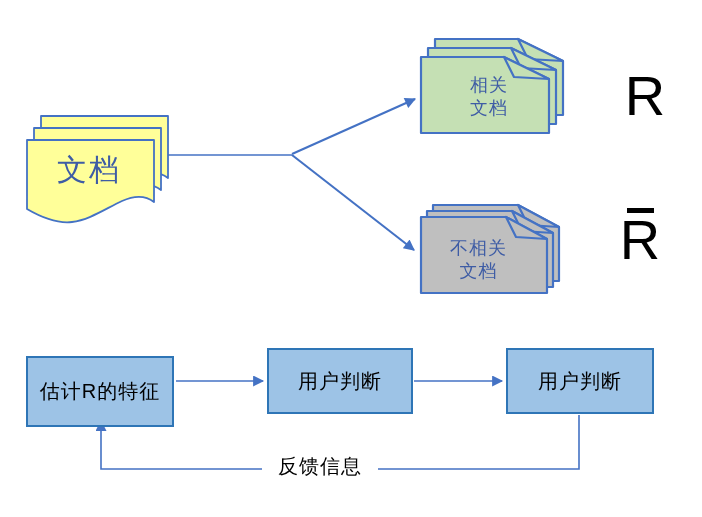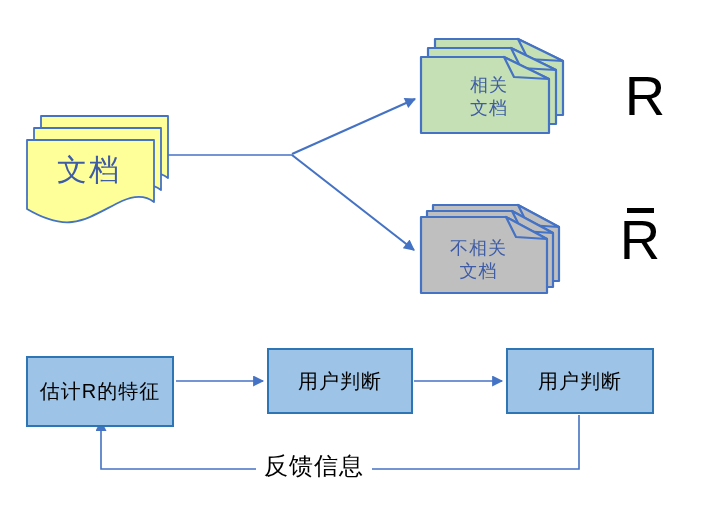--- a/index.html
+++ b/index.html
@@ -35,21 +35,21 @@
   }
   .symbol{
     position:absolute;width:60px;text-align:center;color:var(--symbol-text,#000);
     font-size:56px;line-height:56px;
   }
   .symbol-bar-wrap{position:absolute;width:60px;text-align:center;}
   .overbar{width:27px;height:5px;background:var(--symbol-text,#000);margin:0 auto 3px auto;}
   .symbol-bar-wrap .glyph{display:block;color:var(--symbol-text,#000);font-size:56px;line-height:48px;}
   .feedback-label{
     position:absolute;background:#fff;text-align:center;
-    font-size:24px;line-height:28px;color:var(--flow-text,#000);letter-spacing:1px;
+    font-size:20px;line-height:28px;color:var(--flow-text,#000);letter-spacing:1px;margin-left:6px;
   }
 </style>
 </head>
 <body>
 
 <div class="canvas">
 
   <svg width="702" height="517" viewBox="0 0 702 517">
     <defs>
       <marker id="arw" viewBox="0 0 10 10" refX="9" refY="5" markerWidth="13" markerHeight="11" orient="auto-start-reverse" markerUnits="userSpaceOnUse">

